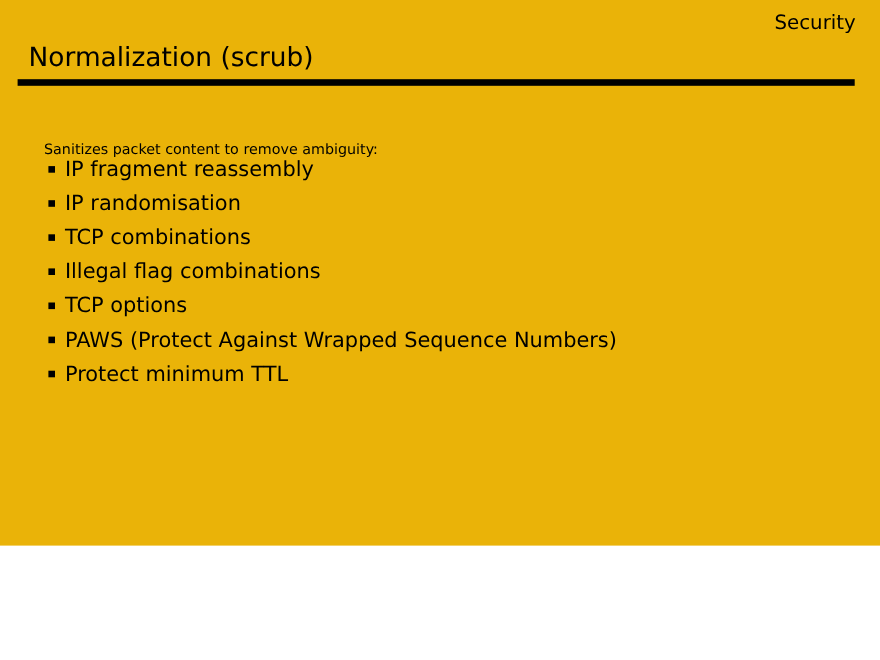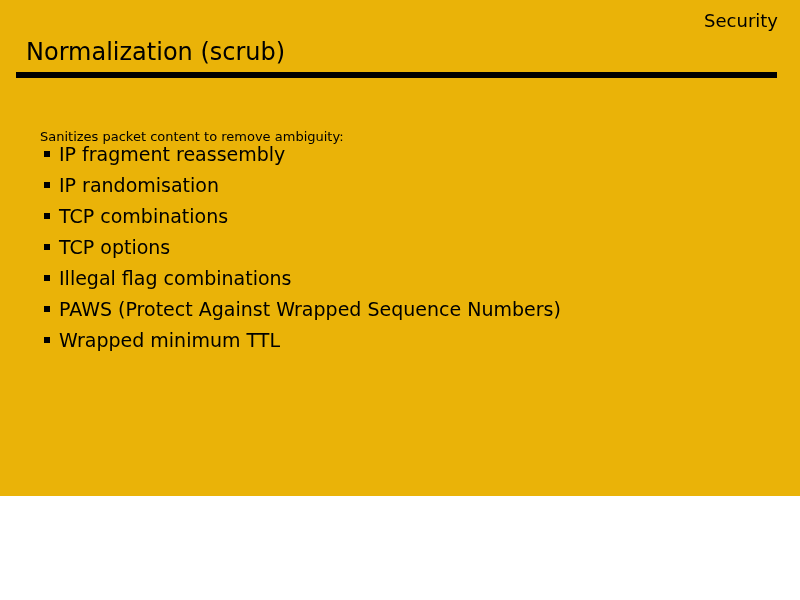--- a/index.html
+++ b/index.html
@@ -92,28 +92,28 @@
     <li>
       <span class="bullet-square"></span>
       <span>IP randomisation</span>
     </li>
     <li>
       <span class="bullet-square"></span>
       <span>TCP combinations</span>
     </li>
     <li>
       <span class="bullet-square"></span>
-      <span>TCP options</span>
+      <span>Illegal flag combinations</span>
     </li>
     <li>
       <span class="bullet-square"></span>
-      <span>Illegal flag combinations</span>
+      <span>TCP options</span>
     </li>
     <li>
       <span class="bullet-square"></span>
       <span>PAWS (Protect Against Wrapped Sequence Numbers)</span>
     </li>
     <li>
       <span class="bullet-square"></span>
-      <span>Wrapped minimum TTL</span>
+      <span>Protect minimum TTL</span>
     </li>
   </ul>
 </div>
 
 </body></html>

